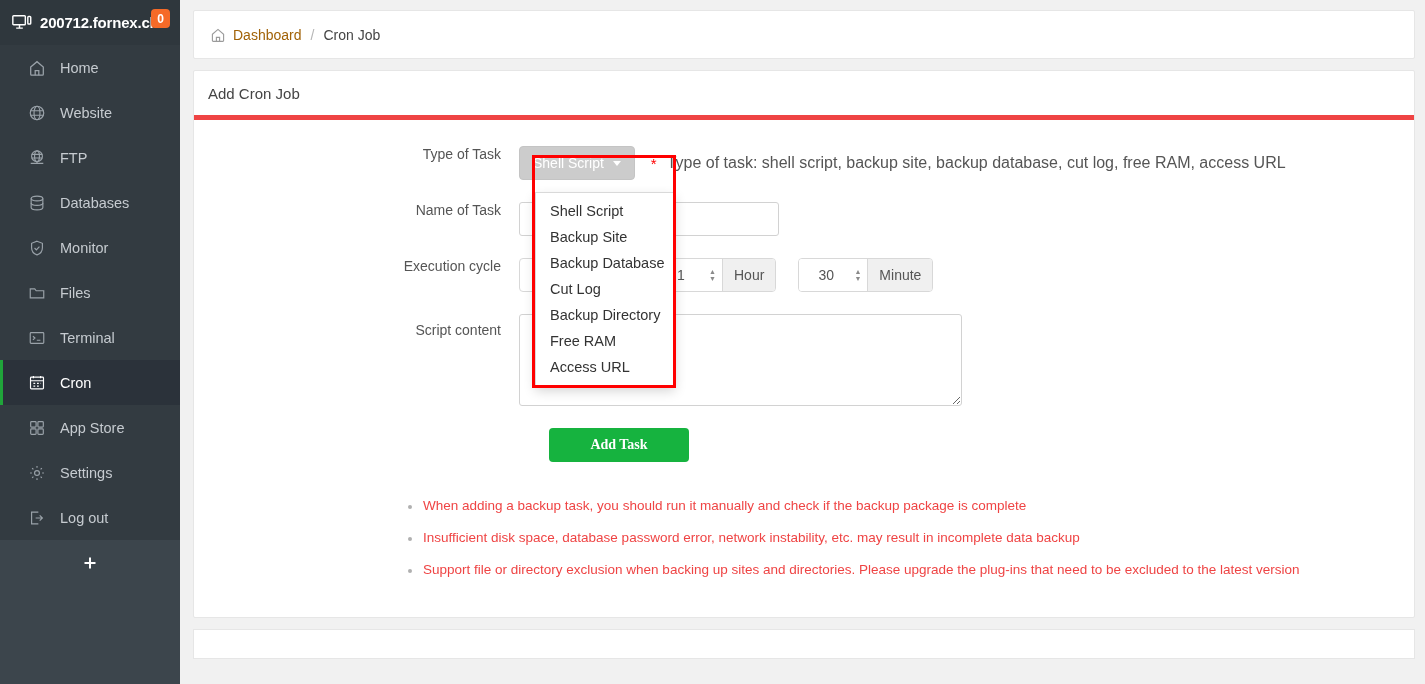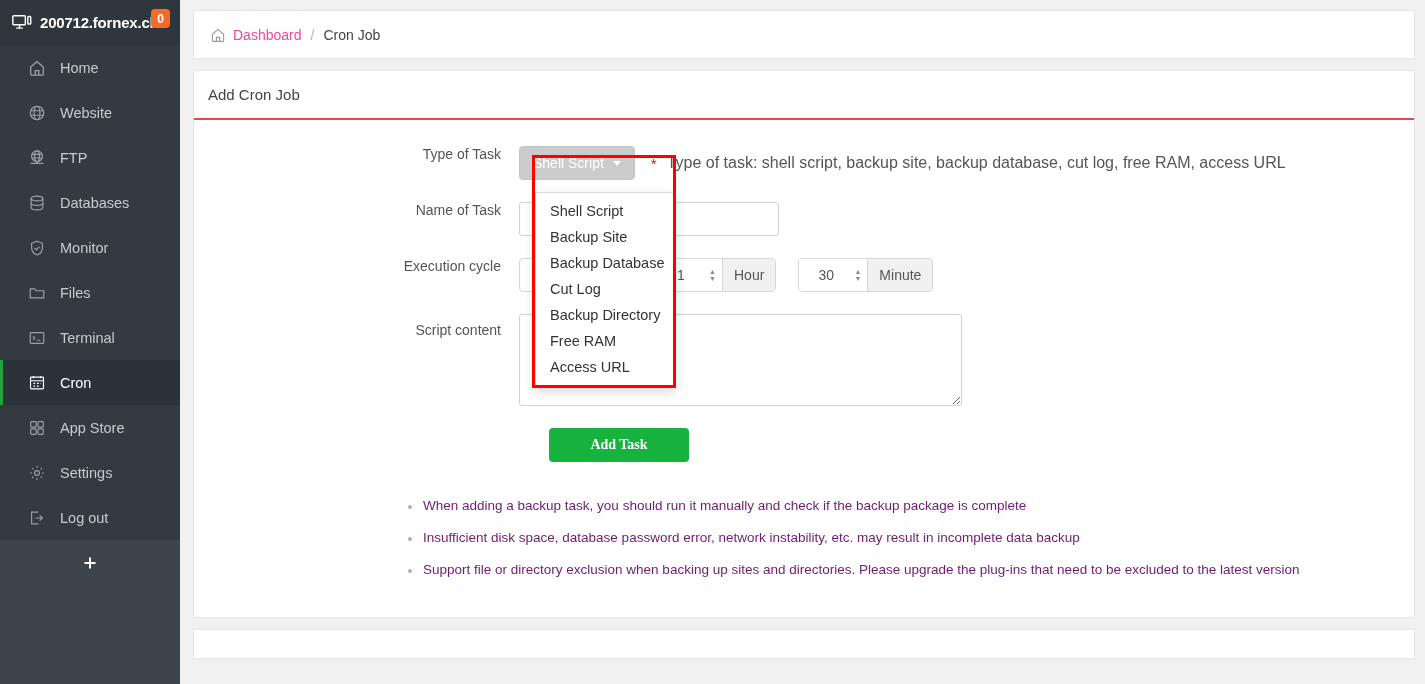--- a/index.html
+++ b/index.html
@@ -54,31 +54,31 @@
   .nav-rest { flex: 1; background: #3c454c; }
 
   
   #main { flex: 1; height: 684px; position: relative; overflow: hidden; }
   .crumb-bar {
     margin: 10px 10px 0 13px; height: 49px; background: #fff;
     border: 1px solid #e6e6e6; border-radius: 2px;
     display: flex; align-items: center; padding-left: 16px;
   }
   .crumb-home { width: 16px; height: 16px; color: #9b9b9b; margin-right: 7px; }
-  .crumb-link { font-size: 14px; color: #ec4899; cursor: pointer; }
+  .crumb-link { font-size: 14px; color: #a16207; cursor: pointer; }
   .crumb-sep { font-size: 14px; color: #b5b5b5; margin: 0 9px; }
   .crumb-cur { font-size: 14px; color: #444; }
 
   .panel {
     margin: 11px 10px 0 13px; background: #fff;
     border: 1px solid #e6e6e6; border-radius: 2px;
   }
   .panel-head {
     height: 49px; display: flex; align-items: center;
-    padding-left: 14px; border-bottom: 2px solid #ef4444;
+    padding-left: 14px; border-bottom: 5px solid #ef4444;
     font-size: 15px; color: #444;
   }
   .panel-body { padding: 26px 0 22px 0; position: relative; }
 
   .form-row { display: flex; align-items: flex-start; margin-bottom: 22px; }
   .form-label {
     width: 325px; flex: 0 0 325px; text-align: right;
     padding-right: 18px; font-size: 14px; color: #555;
   }
   .form-ctrl { display: flex; align-items: center; }
@@ -147,21 +147,21 @@
     color: #fff; font-size: 14px; font-weight: bold; cursor: pointer;
     font-family: Liberation Serif, serif;
   }
 
   .notes { margin: 36px 0 0 214px; }
   .note { display: flex; align-items: flex-start; margin-bottom: 16px; }
   .note-dot {
     width: 4px; height: 4px; border-radius: 50%; background: #b0b0b0;
     margin: 7px 11px 0 0; flex: 0 0 4px;
   }
-  .note-text { font-size: 13.5px; color: #701a75; line-height: 1.2; }
+  .note-text { font-size: 13.5px; color: #ef4444; line-height: 1.2; }
 
   .panel-bottom { margin: 11px 10px 0 13px; height: 30px; background: #fff; border: 1px solid #e6e6e6; }
 
   
   .dd-menu {
     position: absolute; left: 355px; top: 192px; width: 140px;
     background: #fff; border: 1px solid #d9d9d9;
     box-shadow: 0 5px 11px rgba(0,0,0,.17);
     padding: 5px 0; z-index: 40;
   }

